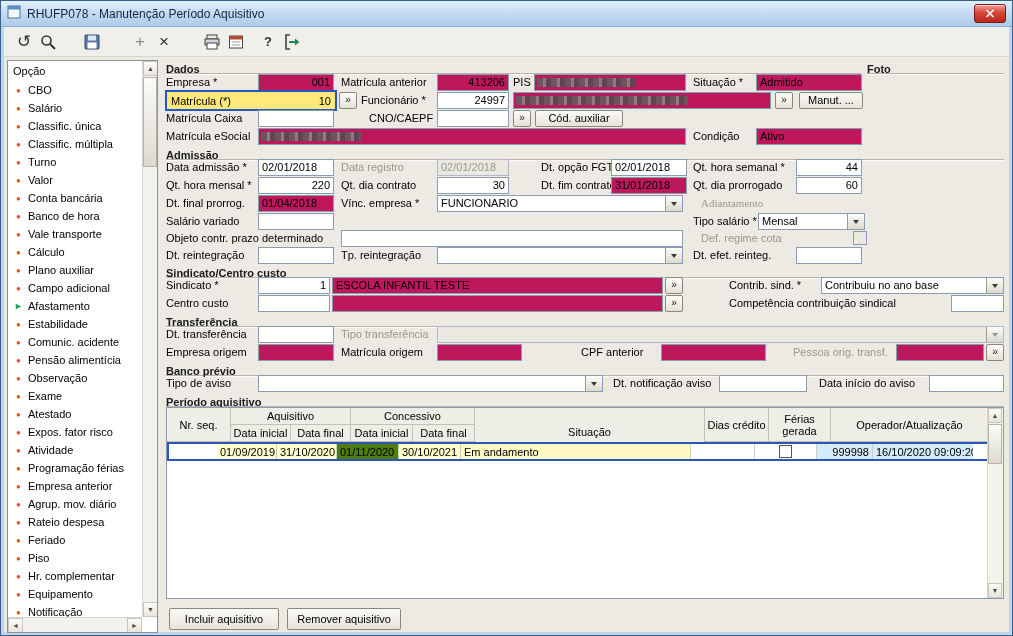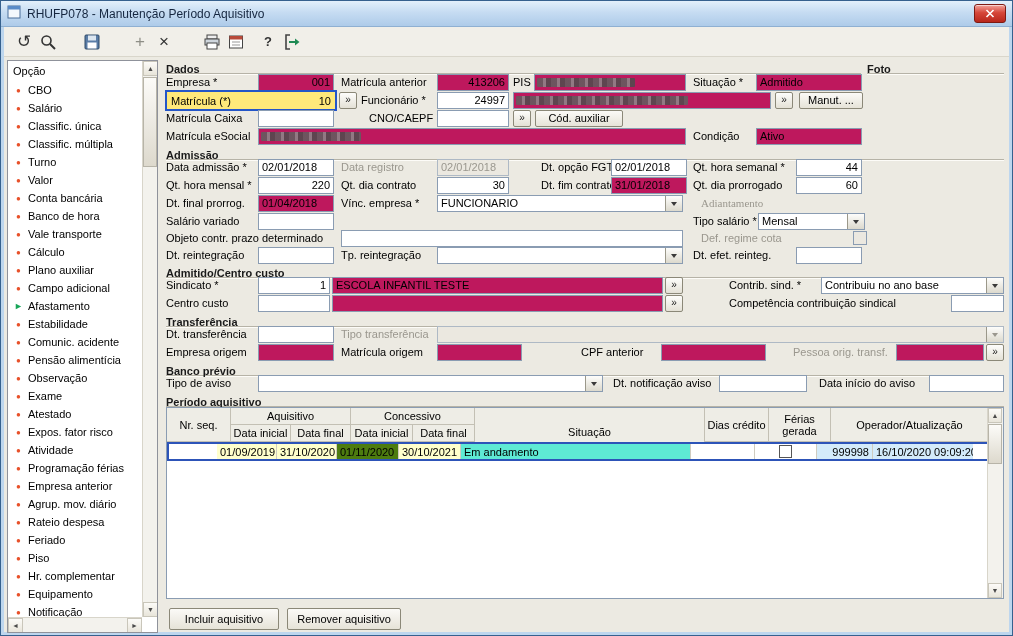--- a/index.html
+++ b/index.html
@@ -364,21 +364,21 @@
 
       <div class="lbl" style="left:5px;top:190px;">Dt. reintegração</div>
       <div class="fld" style="left:97px;top:190px;width:76px;"></div>
       <div class="lbl" style="left:180px;top:190px;">Tp. reintegração</div>
       <div class="fld combo" style="left:276px;top:190px;width:246px;"><span></span><span class="arrow">
             <i></i>
           </span></div>
       <div class="lbl" style="left:532px;top:190px;">Dt. efet. reinteg.</div>
       <div class="fld" style="left:635px;top:190px;width:66px;"></div>
 
-      <div class="grp" style="left:5px;top:206px;width:838px;"><span>Admitido/Centro custo</span></div>
+      <div class="grp" style="left:5px;top:206px;width:838px;"><span>Sindicato/Centro custo</span></div>
 
       <div class="lbl" style="left:5px;top:220px;">Sindicato *</div>
       <div class="fld num" style="left:97px;top:220px;width:72px;">1</div>
       <div class="fld ro" style="left:171px;top:220px;width:331px;">ESCOLA INFANTIL TESTE</div>
       <div class="gw" style="left:504px;top:220px;">»</div>
       <div class="lbl" style="left:568px;top:220px;">Contrib. sind. *</div>
       <div class="fld combo" style="left:660px;top:220px;width:183px;"><span>Contribuiu no ano base</span><span class="arrow">
             <i></i>
           </span></div>
 
@@ -433,21 +433,21 @@
         <div class="gh" style="left:124px;top:17px;width:60px;height:17px;">Data final</div>
         <div class="gh" style="left:184px;top:17px;width:62px;height:17px;">Data inicial</div>
         <div class="gh" style="left:246px;top:17px;width:62px;height:17px;">Data final</div>
 
         <div class="grow" style="left:0;top:34px;width:822px;height:19px;">
           <div class="cell num" style="width:48px;background:#28b3a3;color:#07302b;margin-top:20px;">1000</div>
           <div class="cell" style="width:60px;background:#ffffcc;">01/09/2019</div>
           <div class="cell" style="width:60px;background:#ffffcc;">31/10/2020</div>
           <div class="cell" style="width:62px;background:#4d7c0f;">01/11/2020</div>
           <div class="cell" style="width:62px;background:#ffffcc;">30/10/2021</div>
-          <div class="cell" style="width:230px;background:#5eead4;">Em andamento</div>
+          <div class="cell" style="width:230px;background:#fef9c3;">Em andamento</div>
           <div class="cell" style="width:64px;"></div>
           <div class="cell" style="width:62px;justify-content:center;">
               <span class="cbx"></span>
             </div>
           <div class="cell num" style="width:56px;background:#d4ebfa;">999998</div>
           <div class="cell" style="width:100px;background:#d4ebfa;border-right:none;">16/10/2020 09:09:20</div>
         </div>
 
         <div class="gsb">
           <div class="sb-btn" style="position:absolute;top:0;">▲</div>

